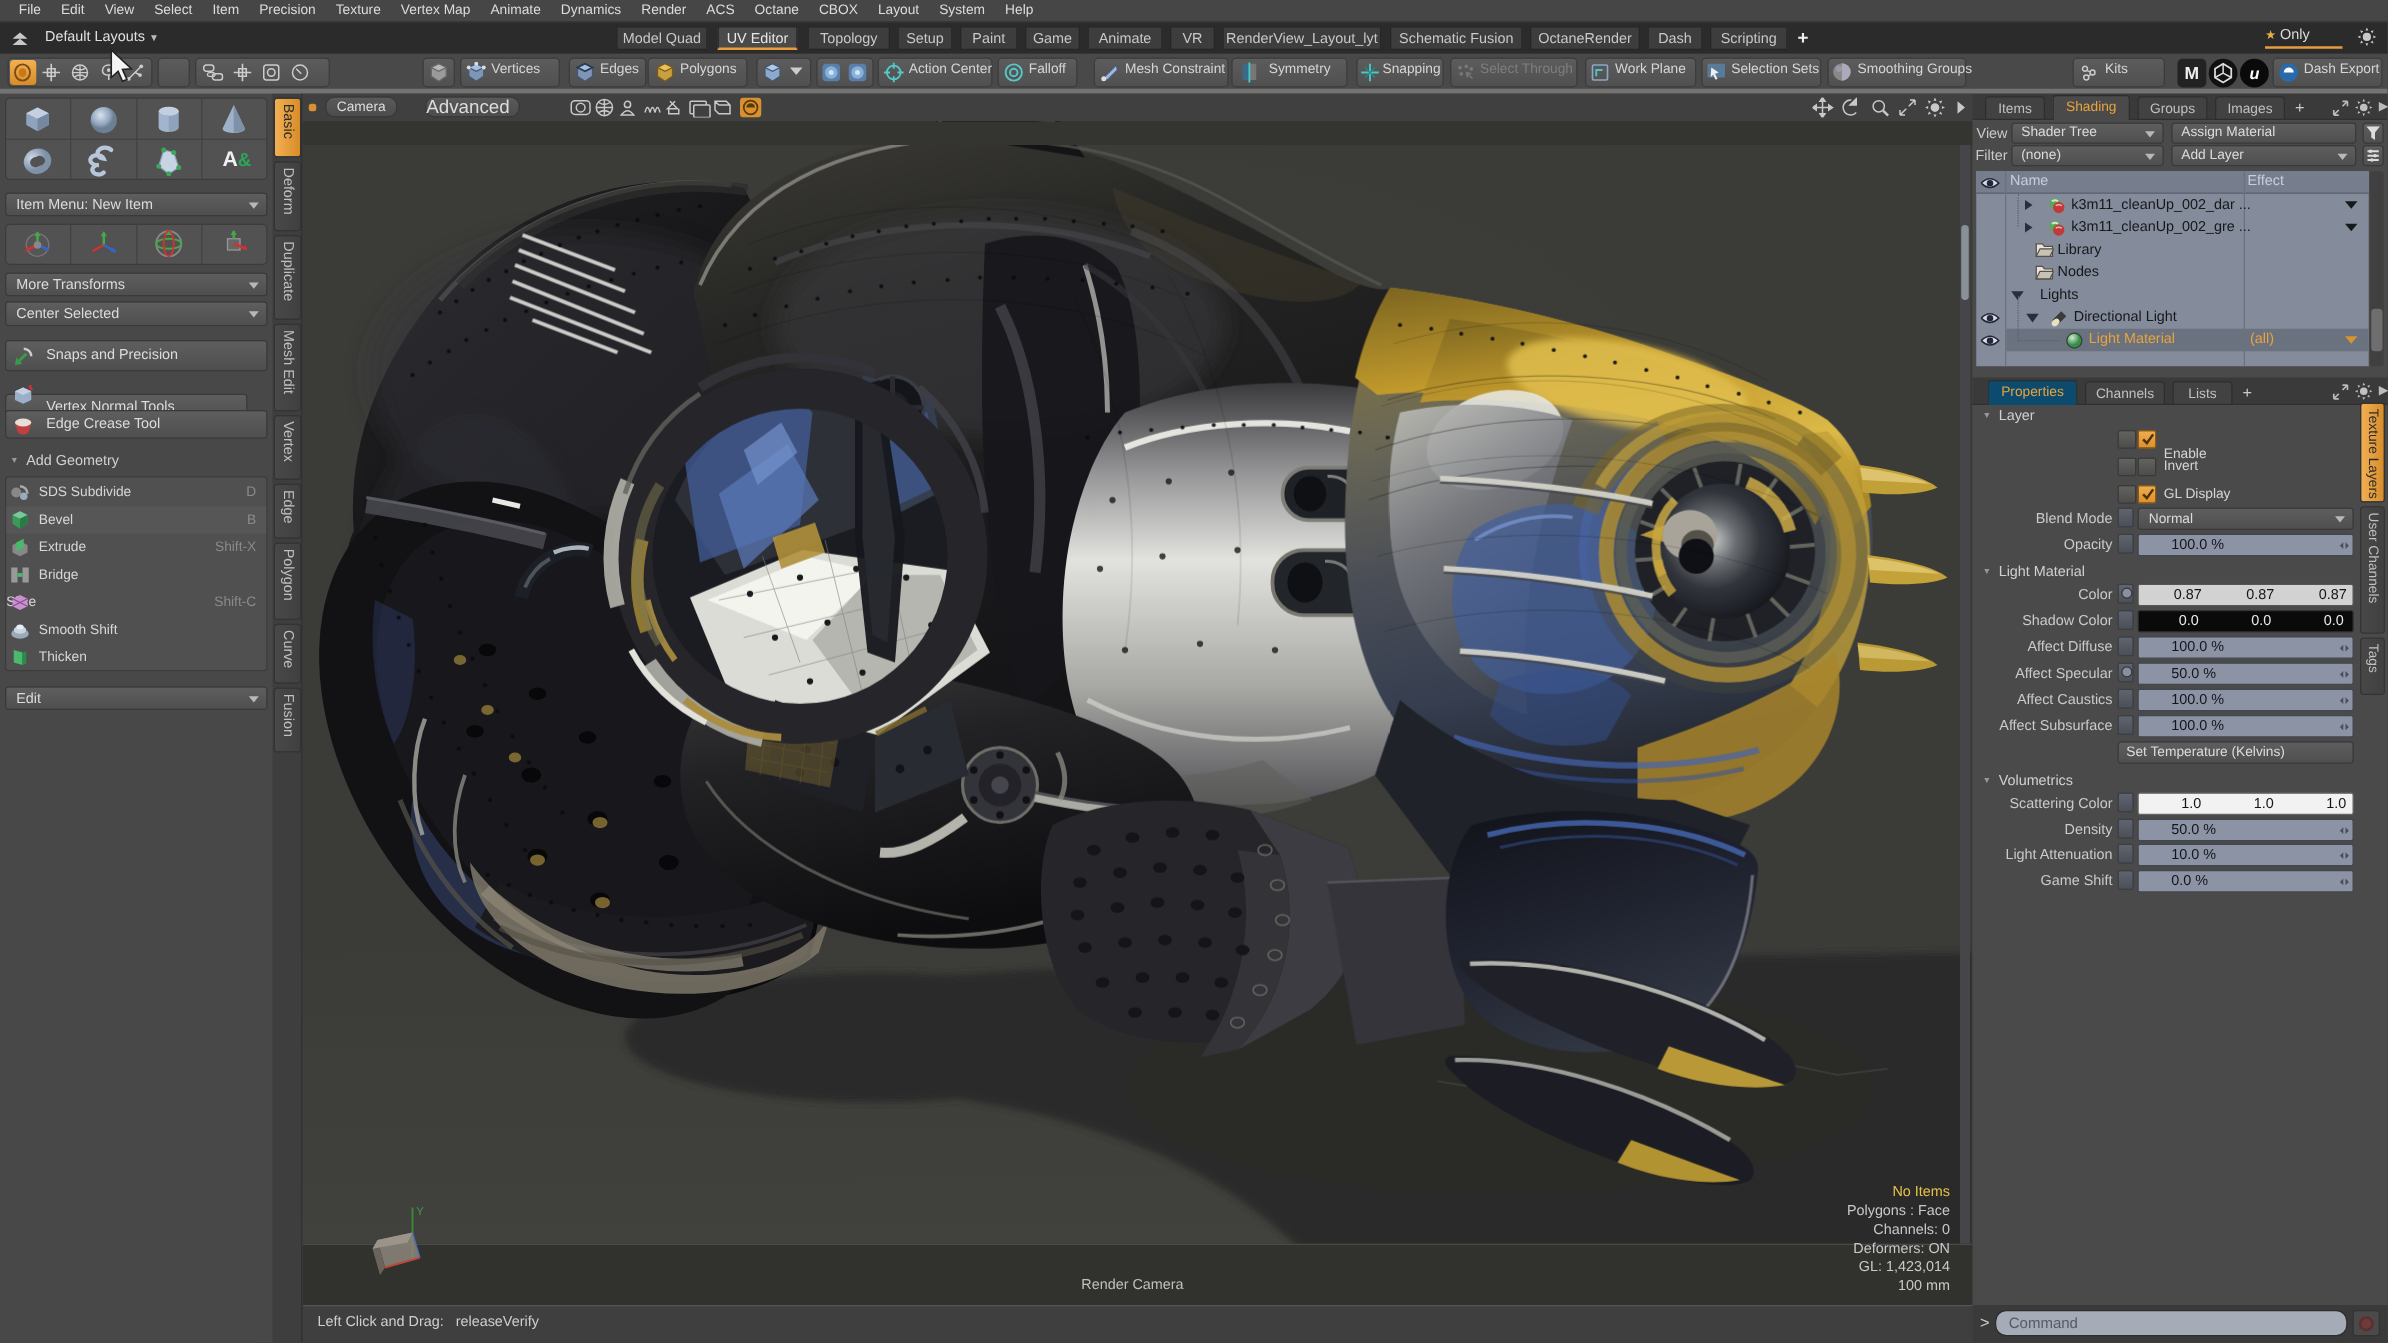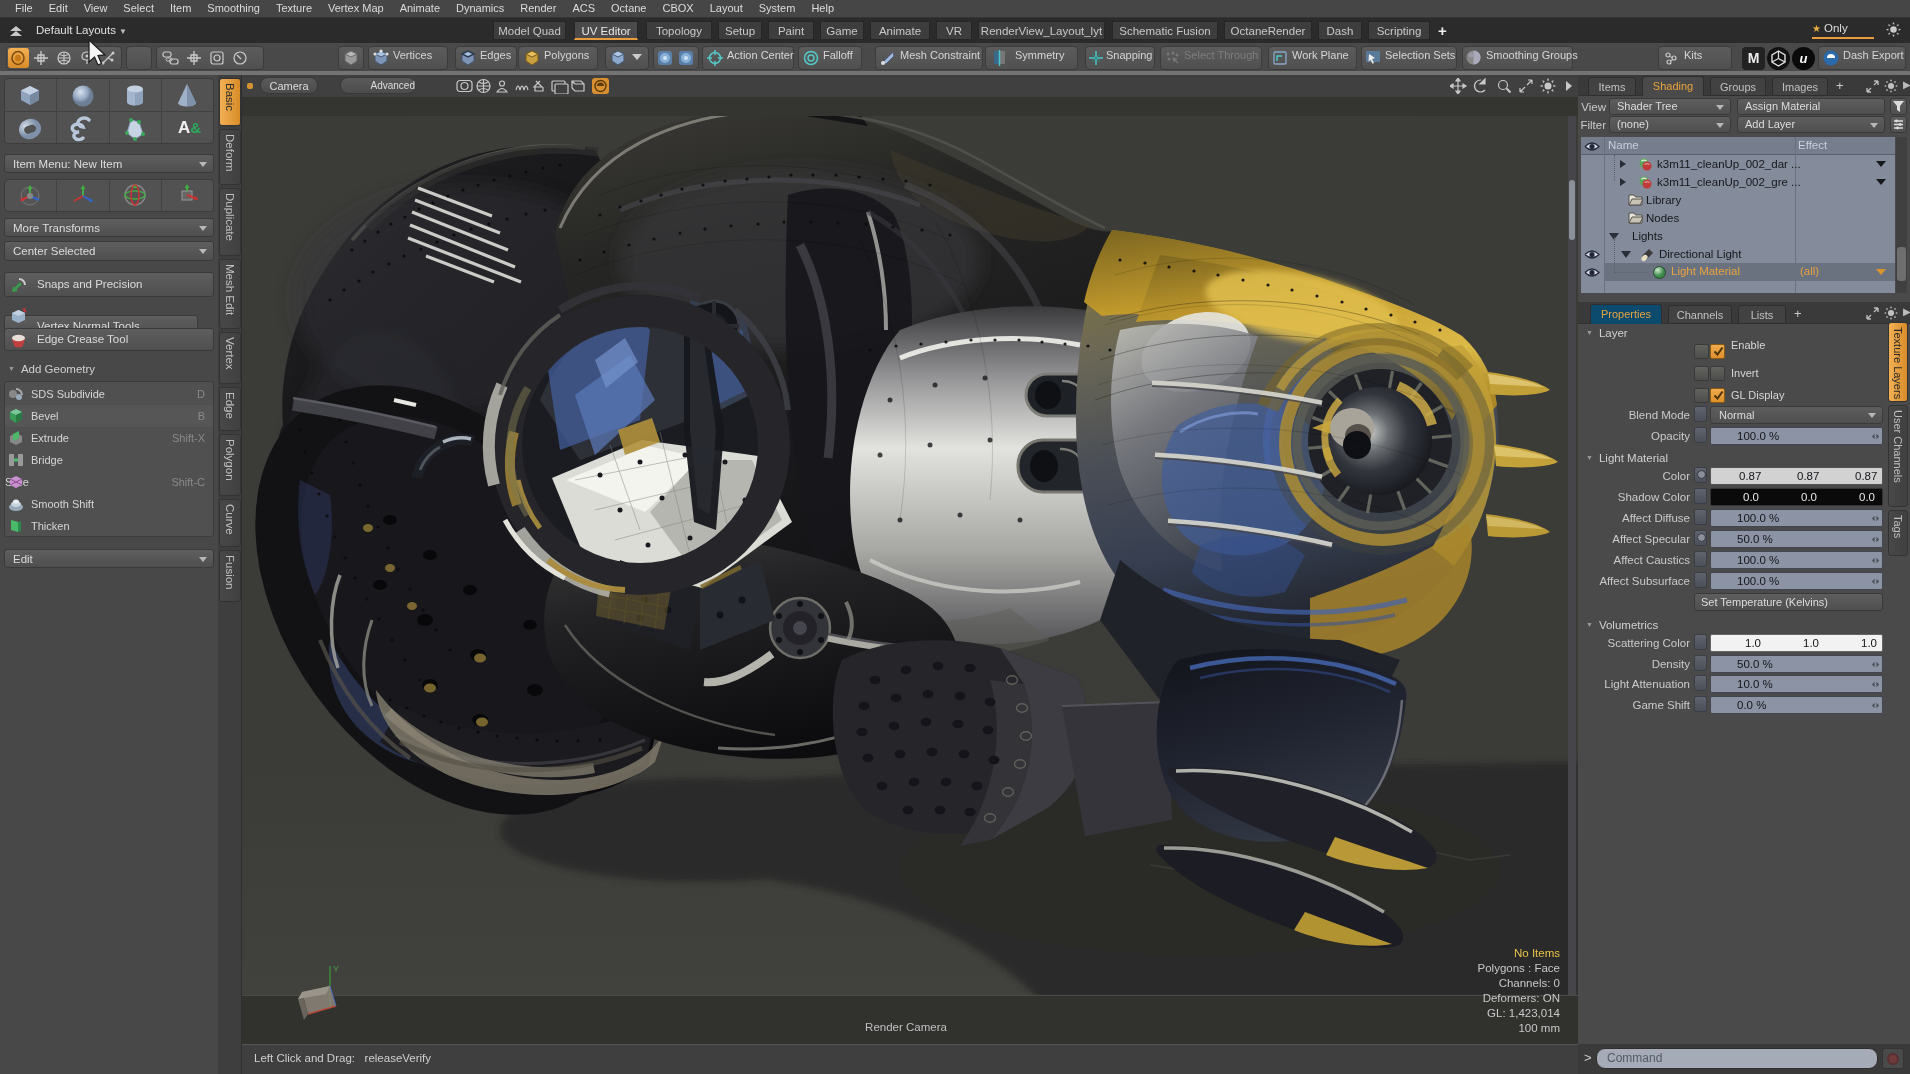--- a/index.html
+++ b/index.html
@@ -43,21 +43,21 @@
 .cb { position:absolute; width:15px; height:15px; border-radius:2px; }
 .cb.off { background:linear-gradient(#62625f,#4d4d4b); border:1px solid #3a3a3a; }
 .cb.on { background:linear-gradient(#f0ac4e,#dd8f2c); border:1px solid #8a5a14; }
 .shead { position:absolute; color:#d0d0d0; font-size:11.5px; }
 .shead:before { content:"▼"; font-size:7px; color:#999; margin-right:6px; vertical-align:2px; }
 </style>
 </head>
 <body>
 
 <div id="menubar">
-<span style="margin-left:7px">File</span><span>Edit</span><span>View</span><span>Select</span><span>Item</span><span>Smoothing</span><span>Texture</span><span>Vertex Map</span><span>Animate</span><span>Dynamics</span><span>Render</span><span>ACS</span><span>Octane</span><span>CBOX</span><span>Layout</span><span>System</span><span>Help</span>
+<span style="margin-left:7px">File</span><span>Edit</span><span>View</span><span>Select</span><span>Item</span><span>Precision</span><span>Texture</span><span>Vertex Map</span><span>Animate</span><span>Dynamics</span><span>Render</span><span>ACS</span><span>Octane</span><span>CBOX</span><span>Layout</span><span>System</span><span>Help</span>
 </div>
 
 <div id="layoutbar">
   <svg class="abs" style="left:8px;top:5px" width="18" height="14" viewBox="0 0 18 14">
       <path d="M2 8 L8 3 L14 8 Z M2 13 L8 8 L14 13 Z" fill="#c8c8c8"></path>
     </svg>
   <div class="abs" style="left:36px;top:6px;font-size:11.5px;color:#e0e0e0">Default Layouts <span style="font-size:8px;color:#bbb">▼</span></div>
   <div class="ltab" style="left:493px;width:73px">Model Quad</div>
   <div class="ltab active" style="left:574px;width:64px">UV Editor</div>
   <div class="ltab" style="left:646px;width:66px">Topology</div>
@@ -452,21 +452,21 @@
     </div>
   <div class="vtab" style="top:475px;height:52px">
       <div class="rot">Fusion</div>
     </div>
 </div>
 
 <div id="viewport">
   <div id="vpheader">
     <div class="abs" style="left:5px;top:8px;width:6px;height:6px;background:#d89030;border-radius:2px"></div>
     <div class="abs" style="left:18px;top:2px;width:58px;height:17px;background:linear-gradient(#5a5a5a,#4c4c4c);border:1px solid #383838;border-radius:8px;text-align:center;line-height:16px;font-size:11px;color:#ddd">Camera</div>
-    <div class="abs" style="left:98px;top:2px;width:76px;height:17px;background:linear-gradient(#5a5a5a,#4c4c4c);border:1px solid #383838;border-radius:8px;text-align:right;line-height:16px;font-size:10px;color:#ddd">Advanced</div>
+    <div class="abs" style="left:98px;top:2px;width:76px;height:17px;background:linear-gradient(#5a5a5a,#4c4c4c);border:1px solid #383838;border-radius:8px;text-align:left;line-height:16px;font-size:15px;color:#ddd">Advanced</div>
     <svg class="abs" style="left:214px;top:3px" width="160" height="16" viewBox="0 0 160 16">
       <g stroke="#c8c8c8" fill="none" stroke-width="1.2">
         <rect x="1" y="2.5" width="15" height="11" rx="3"></rect>
           <circle cx="8.5" cy="8" r="3.5"></circle>
         <circle cx="27.5" cy="8" r="6.5"></circle>
           <path d="M21 8 h13 M27.5 1.5 v13 M23 4 q4.5 3 9 0 M23 12 q4.5 -3 9 0"></path>
         <circle cx="46" cy="5.5" r="2.5"></circle>
           <path d="M41 14 q5 -7 10 0 Z"></path>
         <path d="M60 12 q2 -8 4 0 M64 12 q2 -8 4 0 M68 12 q2 -8 4 0"></path>
         <path d="M80 3 l6 6 h-8 l6 -6 M79 9 v4 h8 v-4"></path>
@@ -1202,21 +1202,21 @@
       <path d="M8 4.5 A3.5 3.5 0 1 0 8 11.5 A3.5 3.5 0 1 0 8 4.5 M8 0 L9.2 2.5 L6.8 2.5 Z M8 16 L9.2 13.5 L6.8 13.5 Z M0 8 L2.5 6.8 L2.5 9.2 Z M16 8 L13.5 6.8 L13.5 9.2 Z M2.3 2.3 L4.9 3.2 L3.2 4.9 Z M13.7 13.7 L11.1 12.8 L12.8 11.1 Z M13.7 2.3 L12.8 4.9 L11.1 3.2 Z M2.3 13.7 L3.2 11.1 L4.9 12.8 Z" fill="#c0c0c0" fill-rule="evenodd"></path>
     </svg>
   <div class="abs" style="left:325px;top:231px;color:#bbb;font-size:10px">▶</div>
 
   <div class="shead" style="left:8px;top:252px">Layer</div>
   <div class="cb off" style="left:116px;top:269px"></div>
     <div class="cb on" style="left:132px;top:269px"></div>
   <svg class="abs" style="left:135px;top:271px" width="11" height="11" viewBox="0 0 11 11">
       <path d="M1.5 5.5 L4.5 8.5 L9.5 1.5" stroke="#4a3208" stroke-width="2" fill="none"></path>
     </svg>
-  <div class="abs" style="left:153px;top:264px;color:#d6d6d6">Enable</div>
+  <div class="abs" style="left:153px;top:282px;color:#d6d6d6">Enable</div>
   <div class="cb off" style="left:116px;top:291px"></div>
     <div class="cb off" style="left:132px;top:291px"></div>
   <div class="abs" style="left:153px;top:292px;color:#d6d6d6">Invert</div>
   <div class="cb off" style="left:116px;top:313px"></div>
     <div class="cb on" style="left:132px;top:313px"></div>
   <svg class="abs" style="left:135px;top:315px" width="11" height="11" viewBox="0 0 11 11">
       <path d="M1.5 5.5 L4.5 8.5 L9.5 1.5" stroke="#4a3208" stroke-width="2" fill="none"></path>
     </svg>
   <div class="abs" style="left:153px;top:314px;color:#d6d6d6">GL Display</div>
   <div class="plabel" style="left:0px;top:332px;width:112px">Blend Mode</div>

